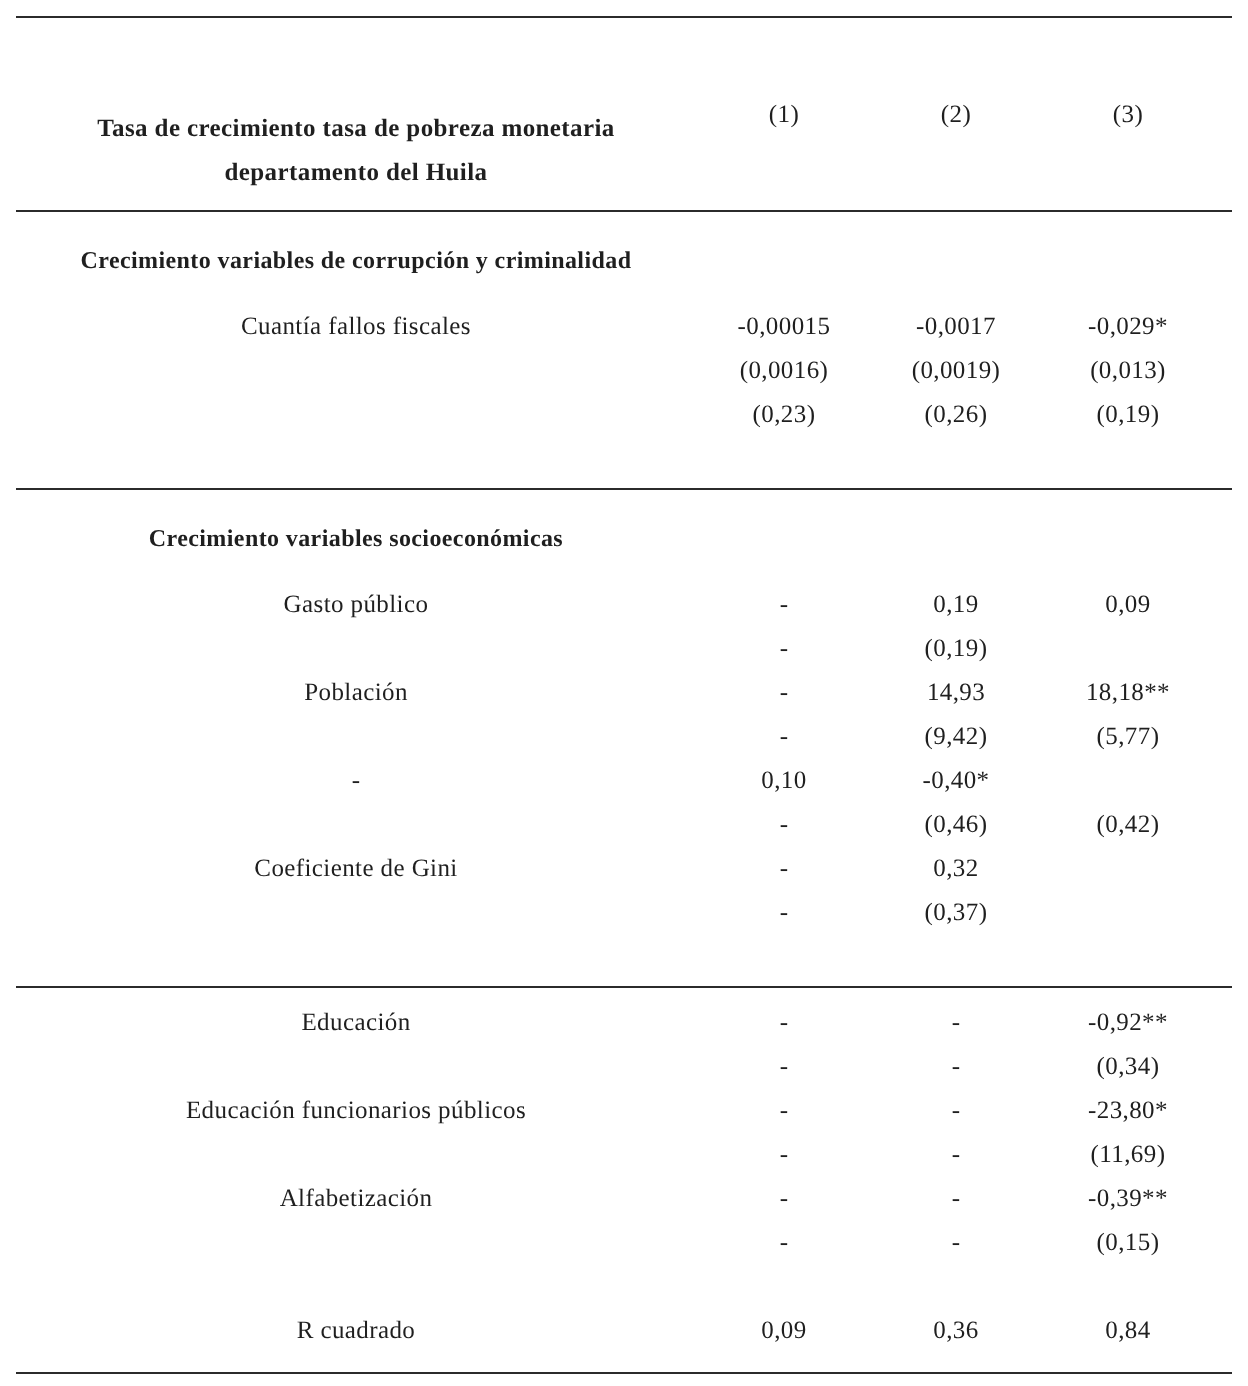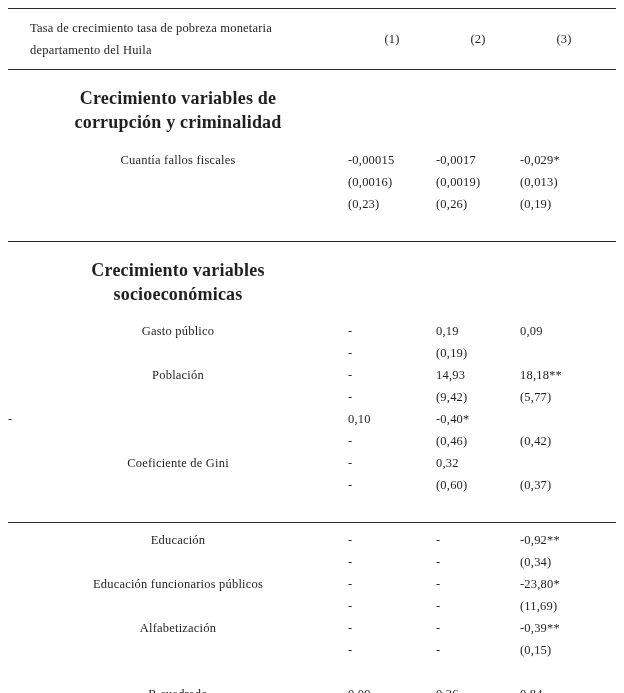--- a/index.html
+++ b/index.html
@@ -25,59 +25,61 @@
   .grid-row {
     display: grid;
     grid-template-columns: 340px 88px 84px 88px;
   }
   .header-row {
     align-items: center;
     border-bottom: 1px solid #2b2b2b;
     padding: 8px 0;
   }
   .header-title {
-    font-weight: normal;
+    font-weight: bold;
     font-size: 12.5px;
-    text-align: left;
+    text-align: center;
     padding: 0 22px;
     line-height: 1.35;
     letter-spacing: 0.2px;
+    margin-top: 36px;
   }
   .col-head {
     text-align: center;
     font-size: 12.5px;
     letter-spacing: 0.2px;
   }
   .section {
     padding: 6px 0 10px 0;
   }
   .section + .section {
     border-top: 1px solid #2b2b2b;
     margin-top: 16px;
   }
   .section-title {
     font-weight: bold;
-    font-size: 18px;
+    font-size: 12px;
     text-align: center;
     width: 340px;
     box-sizing: border-box;
     padding: 10px 30px 14px 30px;
     line-height: 1.35;
     letter-spacing: 0.2px;
   }
   .cell {
     font-size: 12.5px;
     line-height: 22px;
     letter-spacing: 0.2px;
   }
   .label-cell {
     text-align: center;
     padding: 0 28px;
   }
   .value-cell {
+    text-align: center;
   }
   .gap-above {
     margin-top: 22px;
   }
 </style>
 </head>
 <body>
 
 <div class="page">
   <div class="table">
@@ -148,21 +150,20 @@
             <div class="cell value-cell">(0,42)</div>
           </div>
           <div class="grid-row">
             <div class="cell label-cell">Coeficiente de Gini</div>
             <div class="cell value-cell">-</div>
             <div class="cell value-cell">0,32</div>
           </div>
           <div class="grid-row">
             <div class="cell label-cell"></div>
             <div class="cell value-cell">-</div>
-            <div class="cell value-cell">(0,60)</div>
             <div class="cell value-cell">(0,37)</div>
           </div>
         </div>
         <div class="section">
           <div class="grid-row">
             <div class="cell label-cell">Educación</div>
             <div class="cell value-cell">-</div>
             <div class="cell value-cell">-</div>
             <div class="cell value-cell">-0,92**</div>
           </div>

